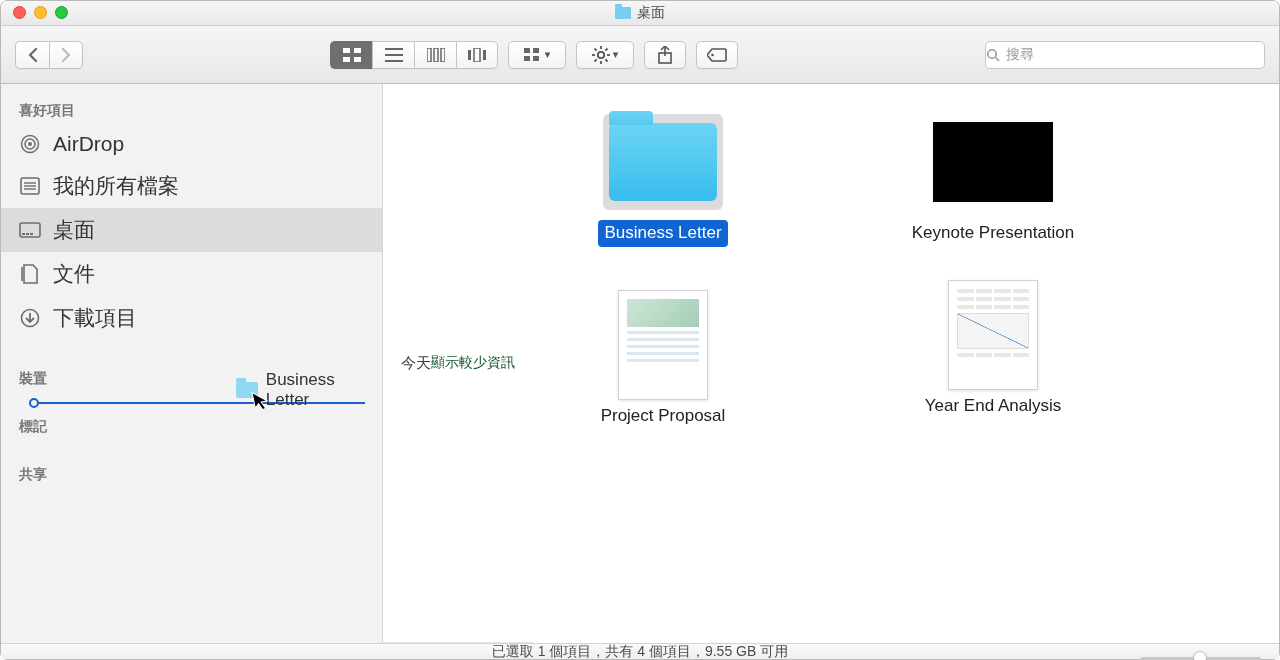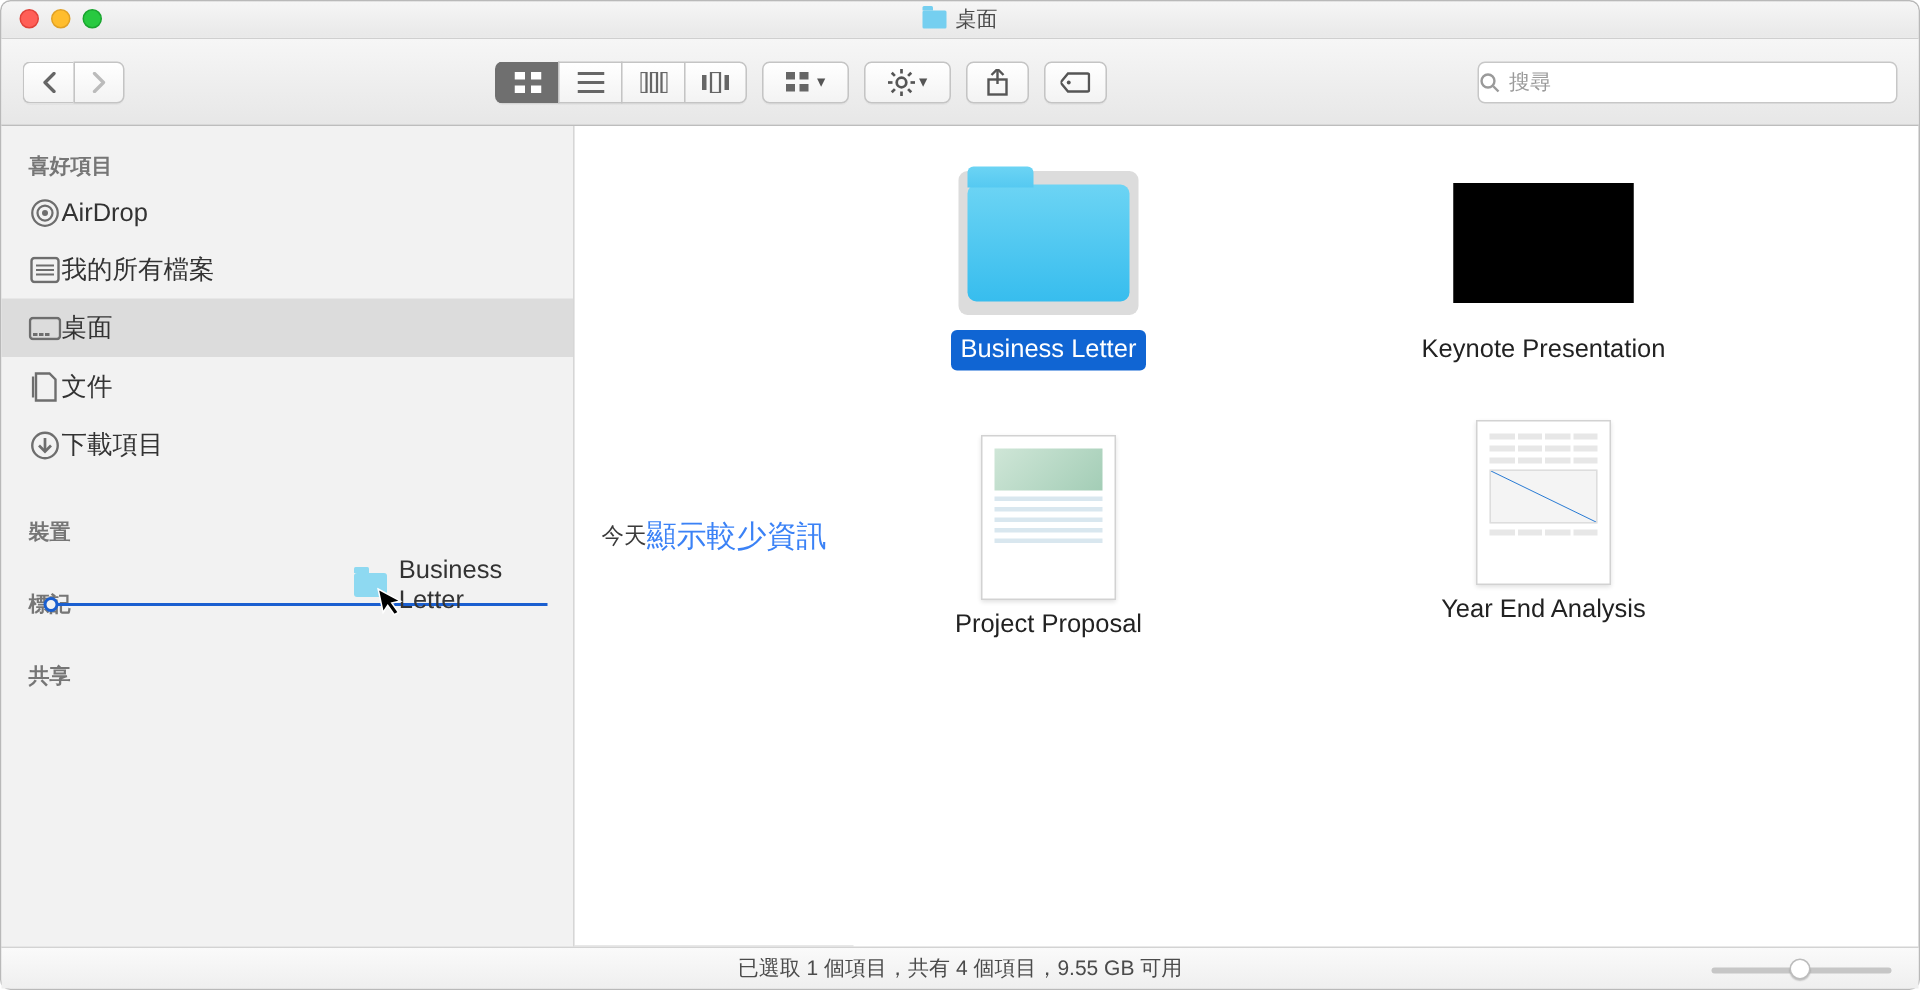--- a/index.html
+++ b/index.html
@@ -27,47 +27,47 @@
   .viewseg .active { background:#6f6f6f; color:#fff; border-color:#6f6f6f; }
   .gearbtn, .arrangebtn { width: 58px; }
   .iconbtn { width: 42px; }
   .flex1 { flex: 1; }
   .searchwrap { width: 280px; height: 28px; border:1px solid #c7c7c7; border-radius:5px; background:#fff; display:flex; align-items:center; justify-content:flex-start; gap:6px; color:#9a9a9a; font-size:14px; }
   .chev { font-size: 11px; margin-left: 3px; }
 
   .body { flex:1; display:flex; min-height:0; }
   .sidebar { width: 382px; background:#f2f2f2; border-right:1px solid #d6d6d6; padding-top:10px; font-size:15px; color:#555; position:relative; }
   .side-head { font-size:14px; color:#767676; padding: 8px 18px 4px; font-weight:600; }
-  .side-item { display:flex; align-items:center; gap:0; padding: 8px 18px; font-size:17px; color:#333; cursor:default; }
+  .side-item { display:flex; align-items:center; gap:12px; padding: 8px 18px; font-size:21px; color:#333; cursor:default; }
   .side-item.selected { background:#dcdcdc; }
   .side-item .sicon { width:22px; height:20px; display:flex; align-items:center; justify-content:center; color:#6e6e6e; }
 
   .content { flex:1; display:flex; min-width:0; }
   .content-head { display:flex; align-items:center; justify-content:space-between; padding:6px 18px; font-size:15px; color:#3b3b3b; border-bottom:1px solid #e8e8e8; }
-  .content-head .linkish { color:#3b82f6; font-size:20px; }
+  .content-head .linkish { color:#14532d; font-size:14px; }
   .grid { flex:1; padding: 30px 40px; display:flex; flex-wrap:wrap; align-content:flex-start; gap: 50px 150px; position:relative; }
   .item { width:180px; display:flex; flex-direction:column; align-items:center; gap:10px; }
   .thumb { width:120px; height:96px; display:flex; align-items:center; justify-content:center; }
   .label { font-size:17px; color:#222; text-align:center; padding:2px 6px; border-radius:4px; line-height:1.35; }
   .item.selected .thumb { background:#dcdcdc; border-radius:6px; padding:6px; }
   .item.selected .label { background:#1065d3; color:#fff; }
 
   .folder-lg { width:110px; height:78px; background: linear-gradient(#6cd4f4,#37bdee); border-radius:6px; position:relative; }
   .folder-lg::before { content:""; position:absolute; top:-12px; left:0; width:44px; height:14px; background:linear-gradient(#6cd4f4,#55c9f1); border-radius:4px 4px 0 0; }
 
   .doc { width:90px; height:110px; background:#fff; border:1px solid #d2d2d2; box-shadow:0 1px 3px rgba(0,0,0,.12); display:flex; flex-direction:column; padding:8px; gap:4px; }
   .doc .bar { height:3px; background:#d9e7ef; }
   .doc .block { height:28px; background:linear-gradient(135deg,#cfe6d7,#a3cdb6); }
   .doc2 .row { display:flex; gap:2px; }
   .doc2 .row span{ flex:1; height:4px; background:#e7e7e7; }
   .doc2 .chart { height:36px; background:linear-gradient(to top right, transparent 49%, #2a7bd3 50%, transparent 51%),#f4f4f4; border:1px solid #ddd; }
 
   .keynote { width:120px; height:80px; background:#000; border:1px solid #000; }
 
-  .statusbar { height:28px; border-top:1px solid #d3d3d3; background:linear-gradient(#fafafa,#efefef); display:flex; align-items:center; justify-content:center; font-size:14px; color:#4b4b4b; position:relative; }
+  .statusbar { height:16px; border-top:1px solid #d3d3d3; background:linear-gradient(#fafafa,#efefef); display:flex; align-items:center; justify-content:center; font-size:14px; color:#4b4b4b; position:relative; }
   .zoom { position:absolute; right:18px; top:6px; width:120px; height:16px; }
   .zoom .track { position:absolute; top:7px; left:0; right:0; height:4px; background:#c6c6c6; border-radius:2px; }
   .zoom .knob { position:absolute; top:1px; left:52px; width:14px; height:14px; background:#fff; border:1px solid #bcbcbc; border-radius:50%; box-shadow:0 1px 1px rgba(0,0,0,.2); }
 
   
   .drag-ghost { position:absolute; left:235px; top:286px; display:flex; align-items:center; gap:8px; font-size:17px; color:#333; pointer-events:none; }
   .drag-ghost .fmini { width:22px; height:16px; background:#7dd5f1; border-radius:2px; position:relative; opacity:.85; }
   .drag-ghost .fmini::before { content:""; position:absolute; top:-4px; left:0; width:10px; height:4px; background:#7dd5f1; border-radius:1px 1px 0 0; }
   .drop-line { position:absolute; left:32px; top:318px; width:332px; height:2px; background:#1a5fd0; }
   .drop-dot { position:absolute; left:28px; top:314px; width:10px; height:10px; border:2px solid #1a5fd0; border-radius:50%; background:#f2f2f2; }

